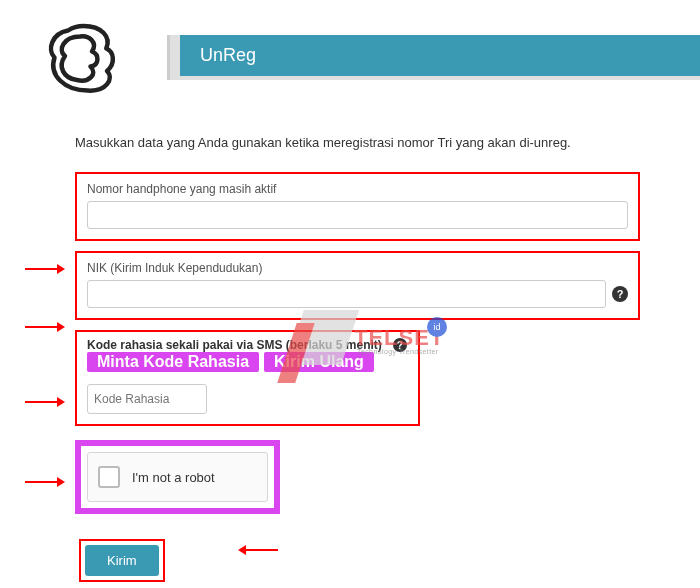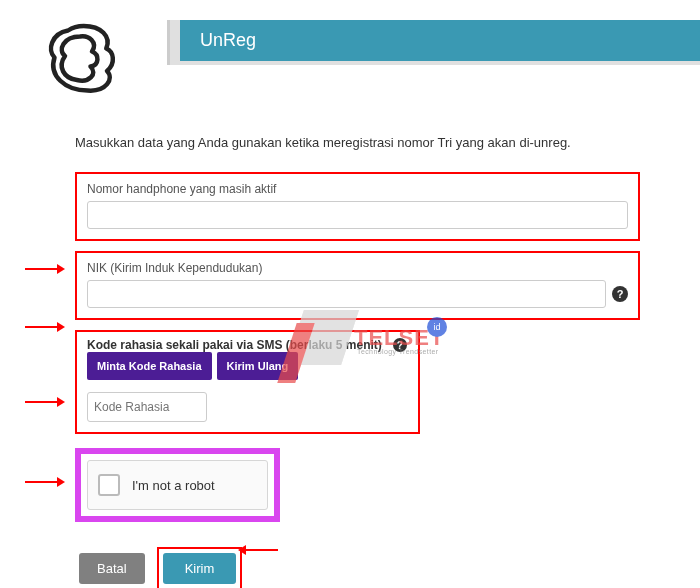--- a/index.html
+++ b/index.html
@@ -8,21 +8,21 @@
     font-size: 13px;
     color: #333;
     background: #fff;
     width: 700px;
     height: 588px;
     position: relative;
     overflow: hidden;
   }
   .header {
     display: flex;
-    align-items: flex-start;
+    align-items: center;
     padding: 20px 0 10px 40px;
   }
   .logo {
     width: 80px;
     height: 75px;
     position: relative;
   }
   .logo svg { width: 100%; height: 100%; }
   .title-band {
     flex: 1;
@@ -87,25 +87,25 @@
   .kode-heading {
     font-size: 12px;
     font-weight: bold;
     color: #333;
     display:flex;
     align-items:center;
     gap:5px;
   }
   .btn-row { display:flex; gap:5px; margin-bottom:12px; }
   .green-btn {
-    background:#4c1d95;
+    background:#d946ef;
     color:#fff;
     border:none;
-    padding: 8px 10px;
-    font-size:11px;
+    padding: 1px 10px;
+    font-size:16px;
     font-weight:bold;
     border-radius:2px;
     cursor:pointer;
   }
   .kode-input {
     width: 120px;
     height: 30px;
     border:1px solid #ccc;
     border-radius:3px;
     padding: 4px 6px;
@@ -263,21 +263,20 @@
   </div>
 
   <div class="captcha-box">
     <div class="captcha-inner">
       <div class="captcha-check"></div>
       <span class="captcha-label">I'm not a robot</span>
     </div>
   </div>
 
   <div class="action-row">
-    <button class="cancel-btn">Batal</button>
     <div class="submit-wrap">
       <button class="submit-btn">Kirim</button>
     </div>
   </div>
 </div>
 
 <div class="arrow a1"><svg viewBox="0 0 40 14">
       <line x1="0" y1="7" x2="32" y2="7" stroke="#ff0000" stroke-width="2"></line>
       <polygon points="32,2 40,7 32,12" fill="#ff0000"></polygon>
     </svg></div>

